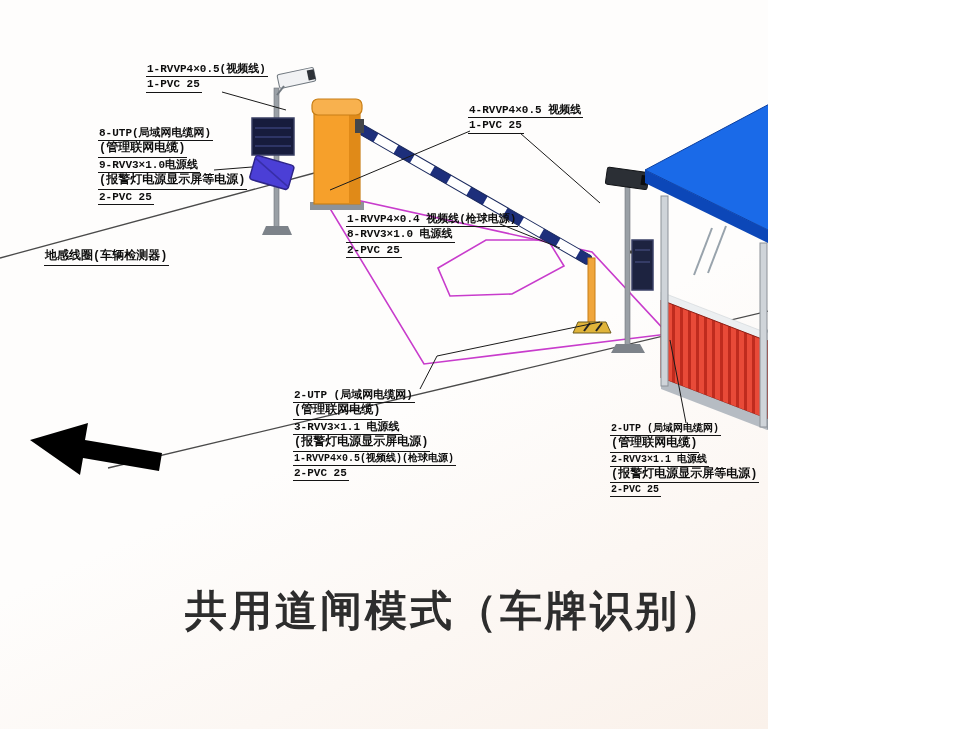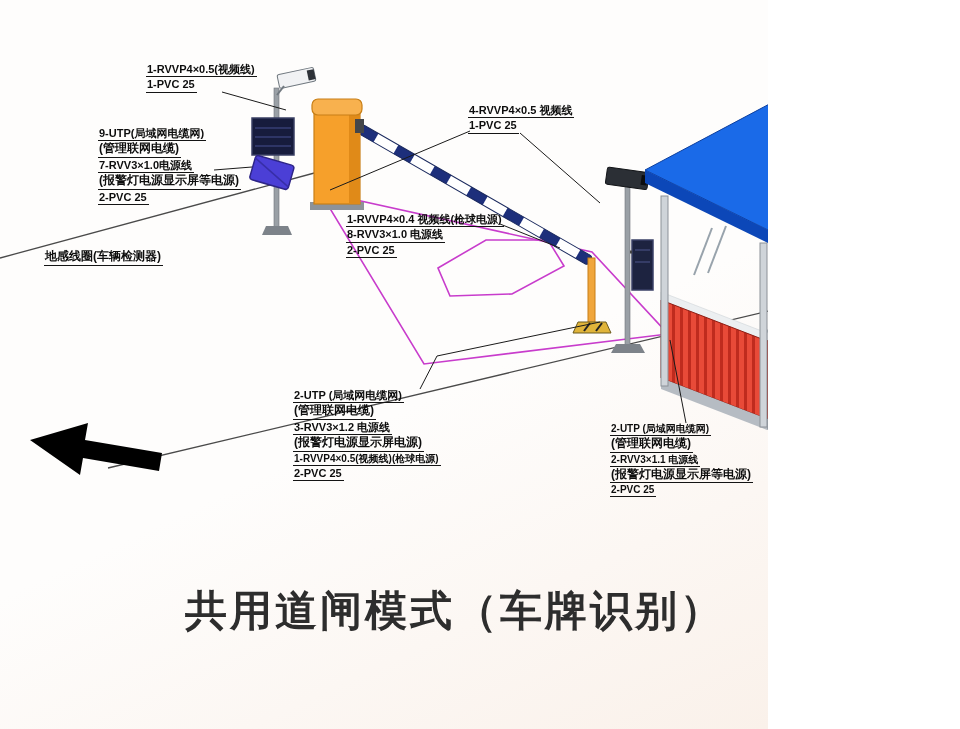--- a/index.html
+++ b/index.html
@@ -1,19 +1,19 @@
 <!DOCTYPE html>
 <html><head>
 <meta charset="utf-8">
 <style>
   html,body{margin:0;padding:0;}
   #stage{
     position:relative;width:768px;height:729px;overflow:hidden;
     background:linear-gradient(155deg,#fefdfc 55%,#faf1ea 100%);
-    font-family:Liberation Sans, sans-serif;
+    font-family:Liberation Mono, monospace;
   }
   #diagram-svg{position:absolute;left:0;top:0;z-index:1;}
   .lbl{position:absolute;z-index:2;color:#0d0d0d;}
   .lbl .ln{
     display:table;white-space:nowrap;font-weight:700;font-size:11px;line-height:1.3;
     border-bottom:1.4px solid #141414;padding:0 2px 0 1px;margin:0;
   }
   .lbl .sm{font-size:12px;}
   .lbl .md{font-size:10px;}
   #title{
@@ -156,23 +156,23 @@
     <polygon points="30,440 88,423 85,440 162,453 159,471 83,458 80,475" fill="#000"></polygon>
     <polygon points="920,46 950,25 938,47" fill="#000"></polygon>
   </svg>
 
   <div class="lbl" style="left:146px;top:62px">
     <span class="ln">1-RVVP4×0.5(视频线)</span>
     <span class="ln">1-PVC 25</span>
   </div>
 
   <div class="lbl" style="left:98px;top:126px">
-    <span class="ln">9-UTP(局域网电缆网)</span>
+    <span class="ln">8-UTP(局域网电缆网)</span>
     <span class="ln sm">(管理联网电缆)</span>
-    <span class="ln">7-RVV3×1.0电源线</span>
+    <span class="ln">9-RVV3×1.0电源线</span>
     <span class="ln sm">(报警灯电源显示屏等电源)</span>
     <span class="ln">2-PVC 25</span>
   </div>
 
   <div class="lbl" style="left:468px;top:103px">
     <span class="ln">4-RVVP4×0.5 视频线</span>
     <span class="ln">1-PVC 25</span>
   </div>
 
   <div class="lbl" style="left:346px;top:212px">
@@ -181,21 +181,21 @@
     <span class="ln">2-PVC 25</span>
   </div>
 
   <div class="lbl" style="left:44px;top:249px">
     <span class="ln sm">地感线圈(车辆检测器)</span>
   </div>
 
   <div class="lbl" style="left:293px;top:388px">
     <span class="ln">2-UTP (局域网电缆网)</span>
     <span class="ln sm">(管理联网电缆)</span>
-    <span class="ln">3-RVV3×1.2 电源线</span>
+    <span class="ln">3-RVV3×1.1 电源线</span>
     <span class="ln sm">(报警灯电源显示屏电源)</span>
     <span class="ln md">1-RVVP4×0.5(视频线)(枪球电源)</span>
     <span class="ln">2-PVC 25</span>
   </div>
 
   <div class="lbl" style="left:610px;top:422px">
     <span class="ln md">2-UTP (局域网电缆网)</span>
     <span class="ln sm">(管理联网电缆)</span>
     <span class="ln md">2-RVV3×1.1 电源线</span>
     <span class="ln sm">(报警灯电源显示屏等电源)</span>

